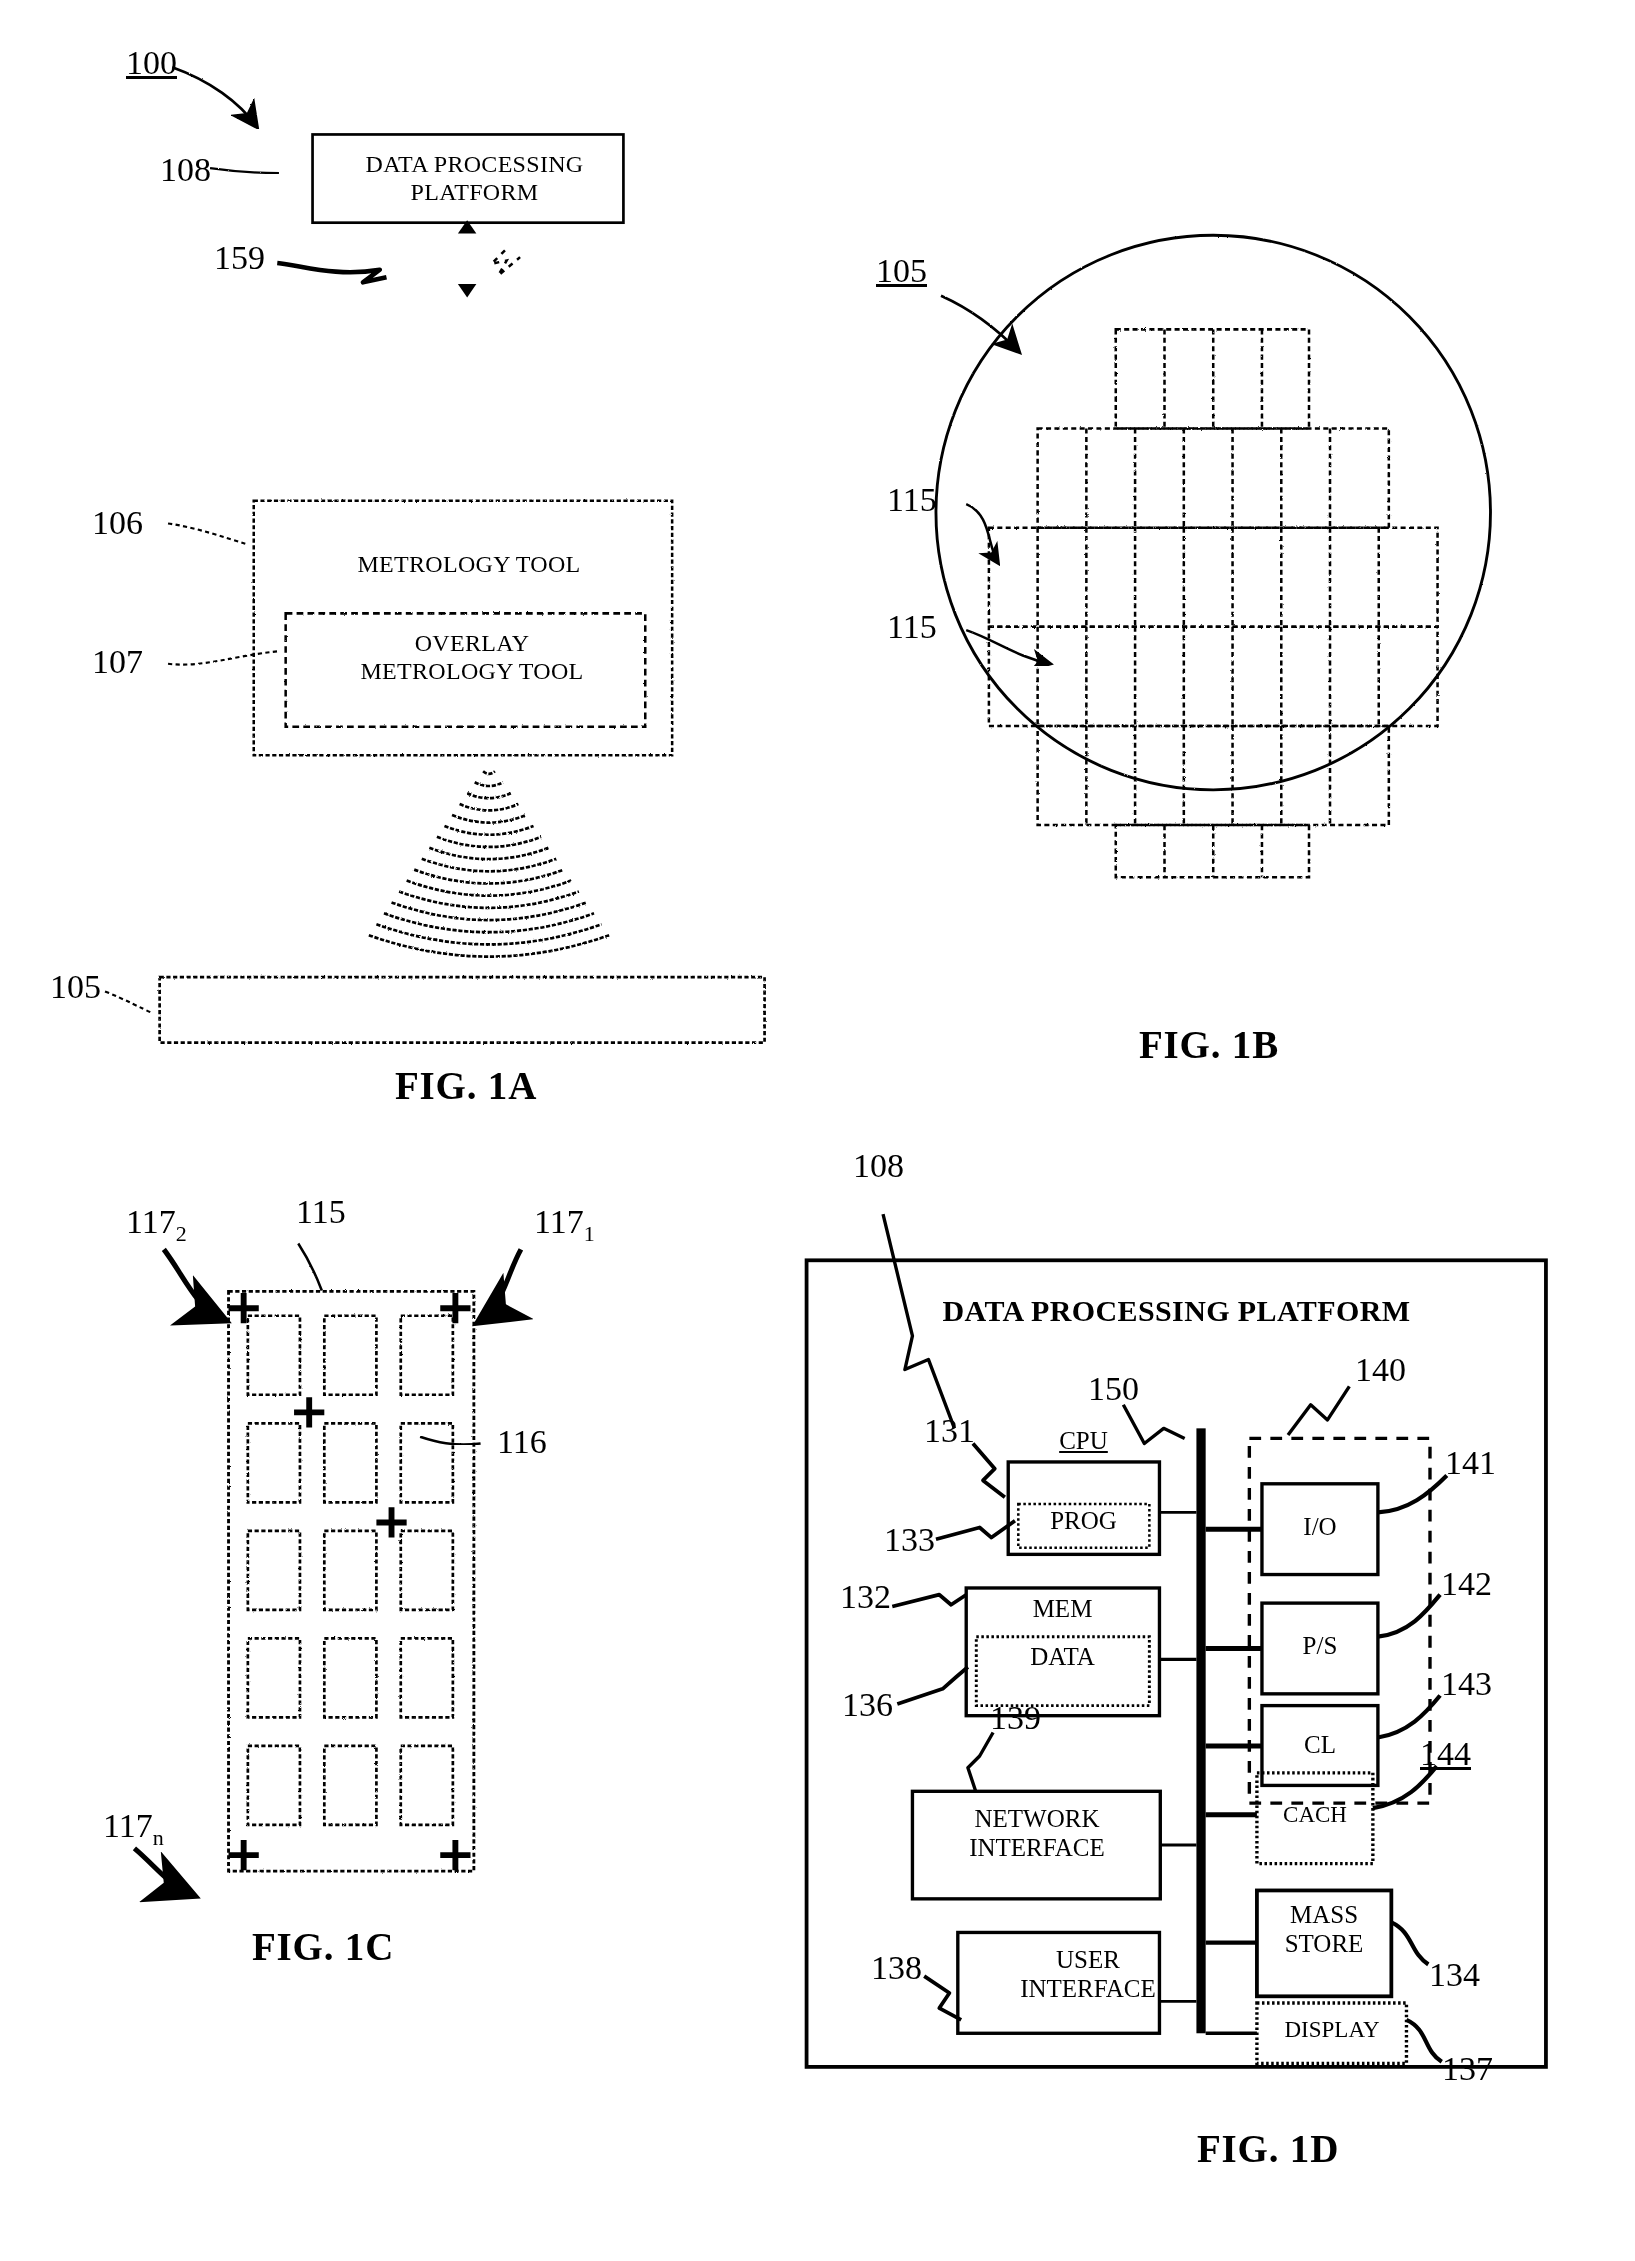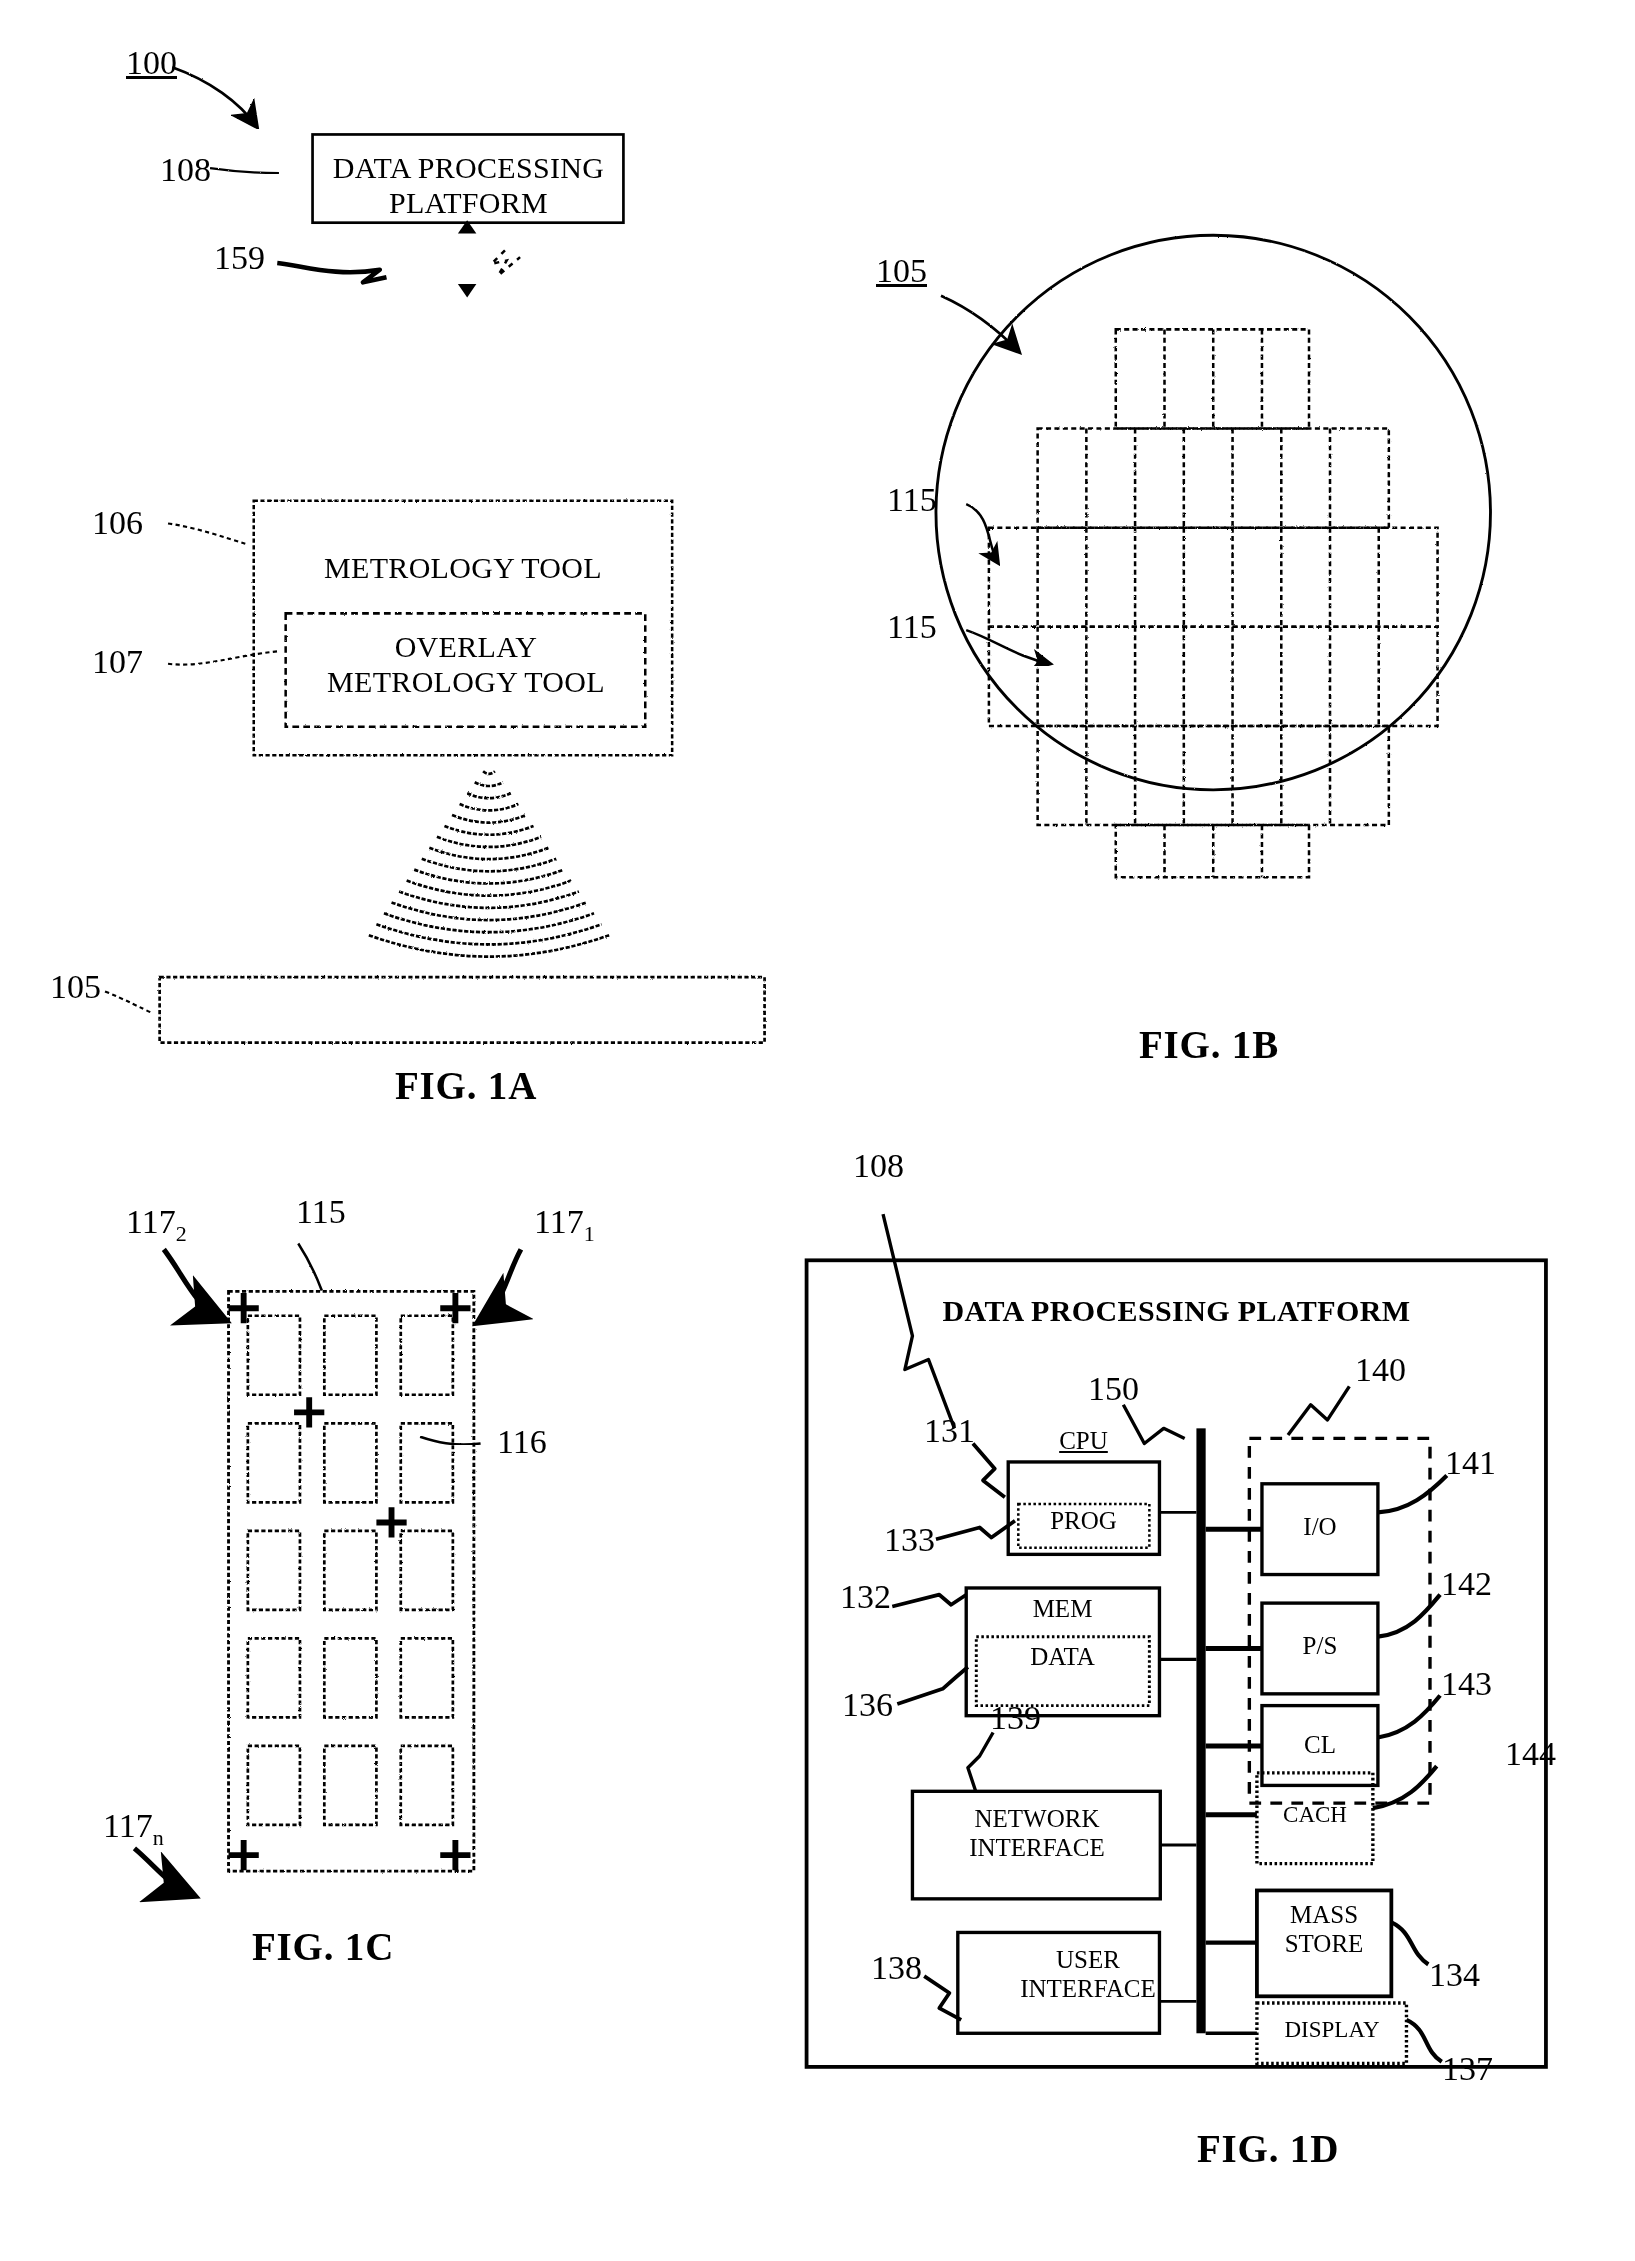--- a/index.html
+++ b/index.html
@@ -4,22 +4,22 @@
 <style>
   html,body{margin:0;padding:0;background:#fff;}
   body{width:1635px;height:2261px;position:relative;
        font-family:"Liberation Serif","DejaVu Serif",serif;color:#000;}
   .sheet{position:absolute;inset:0;}
   svg{position:absolute;top:0;left:0;width:1635px;height:2261px;overflow:visible;}
   .lbl{position:absolute;white-space:nowrap;}
   .ref{font-size:34px;font-family:"Liberation Serif",serif;}
   .ref-u{text-decoration:underline;}
   .sub{font-size:22px;vertical-align:sub;}
-  .boxtxt{position:absolute;text-align:center;font-size:30px;line-height:1.18;
-          letter-spacing:0.3px;}
+  .boxtxt{position:absolute;text-align:center;font-size:24px;line-height:1.18;
+          letter-spacing:0.3px;padding-left:6px;}
   .figcap{position:absolute;font-weight:bold;font-size:39px;letter-spacing:0.8px;}
   .dtxt{position:absolute;text-align:center;font-size:25px;line-height:1.15;}
   .dtxt-sm{font-size:23px;}
   .dptitle{position:absolute;text-align:center;font-weight:bold;font-size:30px;
            letter-spacing:0.4px;}
 </style>
 </head>
 <body>
 
 <div class="sheet">
@@ -287,21 +287,21 @@
 <div class="lbl ref" style="left:924px;top:1412px;">131</div>
 <div class="lbl ref" style="left:884px;top:1521px;">133</div>
 <div class="lbl ref" style="left:840px;top:1578px;">132</div>
 <div class="lbl ref" style="left:842px;top:1686px;">136</div>
 <div class="lbl ref" style="left:990px;top:1699px;">139</div>
 <div class="lbl ref" style="left:871px;top:1949px;">138</div>
 
 <div class="lbl ref" style="left:1445px;top:1444px;">141</div>
 <div class="lbl ref" style="left:1441px;top:1565px;">142</div>
 <div class="lbl ref" style="left:1441px;top:1665px;">143</div>
-<div class="lbl ref" style="left:1505px;top:1735px;">144</div>
+<div class="lbl ref" style="left:1420px;top:1735px;text-decoration:underline;">144</div>
 <div class="lbl ref" style="left:1429px;top:1956px;">134</div>
 <div class="lbl ref" style="left:1442px;top:2050px;">137</div>
 
 <div class="dtxt" style="left:1008px;top:1427px;width:151px;text-decoration:underline;">CPU</div>
 <div class="dtxt" style="left:1018px;top:1507px;width:131px;">PROG</div>
 <div class="dtxt" style="left:966px;top:1595px;width:193px;">MEM</div>
 <div class="dtxt" style="left:976px;top:1643px;width:173px;">DATA</div>
 
 <div class="dtxt" style="left:913px;top:1805px;width:248px;">
   <div>NETWORK</div>

